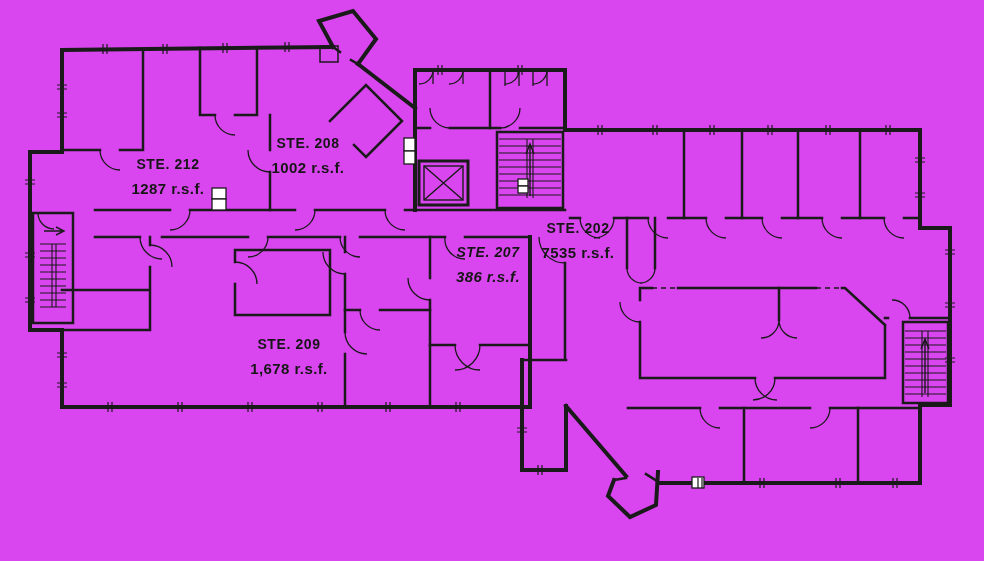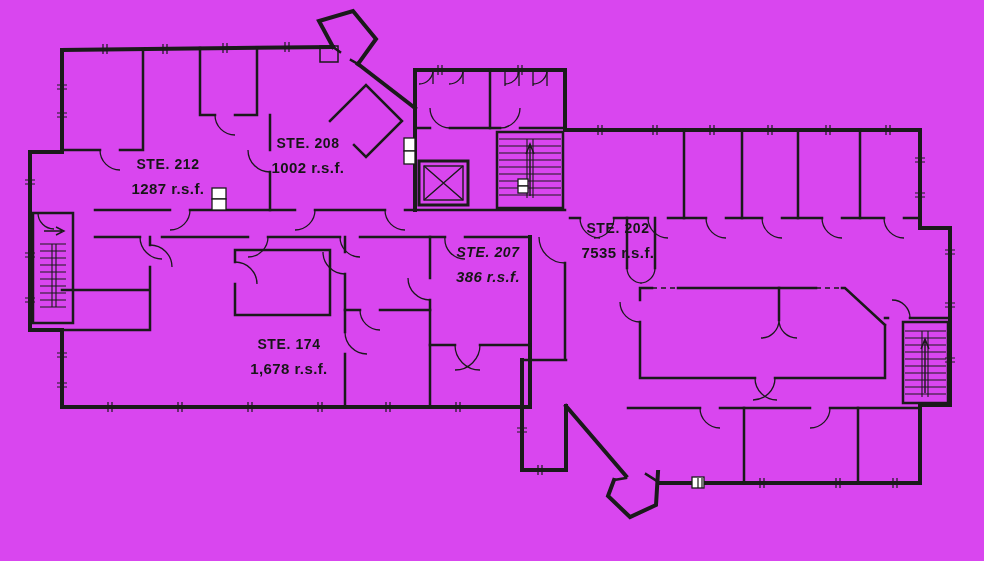--- a/index.html
+++ b/index.html
@@ -12,21 +12,21 @@
     position:absolute;text-align:center;color:#161616;font-weight:bold;
     -webkit-font-smoothing:none;
   }
   .suite-label .name{display:block;font-size:14px;letter-spacing:.6px;white-space:nowrap;}
   .suite-label .area{display:block;font-size:15px;letter-spacing:.4px;margin-top:8px;white-space:nowrap;}
   .s212{left:118px;top:156px;width:100px;}
   .s208{left:258px;top:135px;width:100px;}
   .s211{left:146px;top:260px;width:100px;}
   .s209{left:238px;top:336px;width:102px;}
   .s207{left:438px;top:244px;width:100px;font-style:italic;}
-  .s202{left:568px;top:220px;width:100px;}
+  .s202{left:528px;top:220px;width:100px;}
 </style>
 </head>
 <body>
 
 <div class="plan">
 
   <svg width="984" height="561" viewBox="0 0 984 561">
 
     <g stroke="#1a1a1a" stroke-width="4" fill="none" stroke-linecap="square">
 
@@ -196,21 +196,21 @@
 
   <div class="suite-label s212">
     <span class="name">STE. 212</span>
     <span class="area">1287 r.s.f.</span>
   </div>
   <div class="suite-label s208">
     <span class="name">STE. 208</span>
     <span class="area">1002 r.s.f.</span>
   </div>
   <div class="suite-label s209">
-    <span class="name">STE. 174</span>
+    <span class="name">STE. 209</span>
     <span class="area">1,678 r.s.f.</span>
   </div>
   <div class="suite-label s207">
     <span class="name">STE. 207</span>
     <span class="area">386 r.s.f.</span>
   </div>
   <div class="suite-label s202">
     <span class="name">STE. 202</span>
     <span class="area">7535 r.s.f.</span>
   </div>

